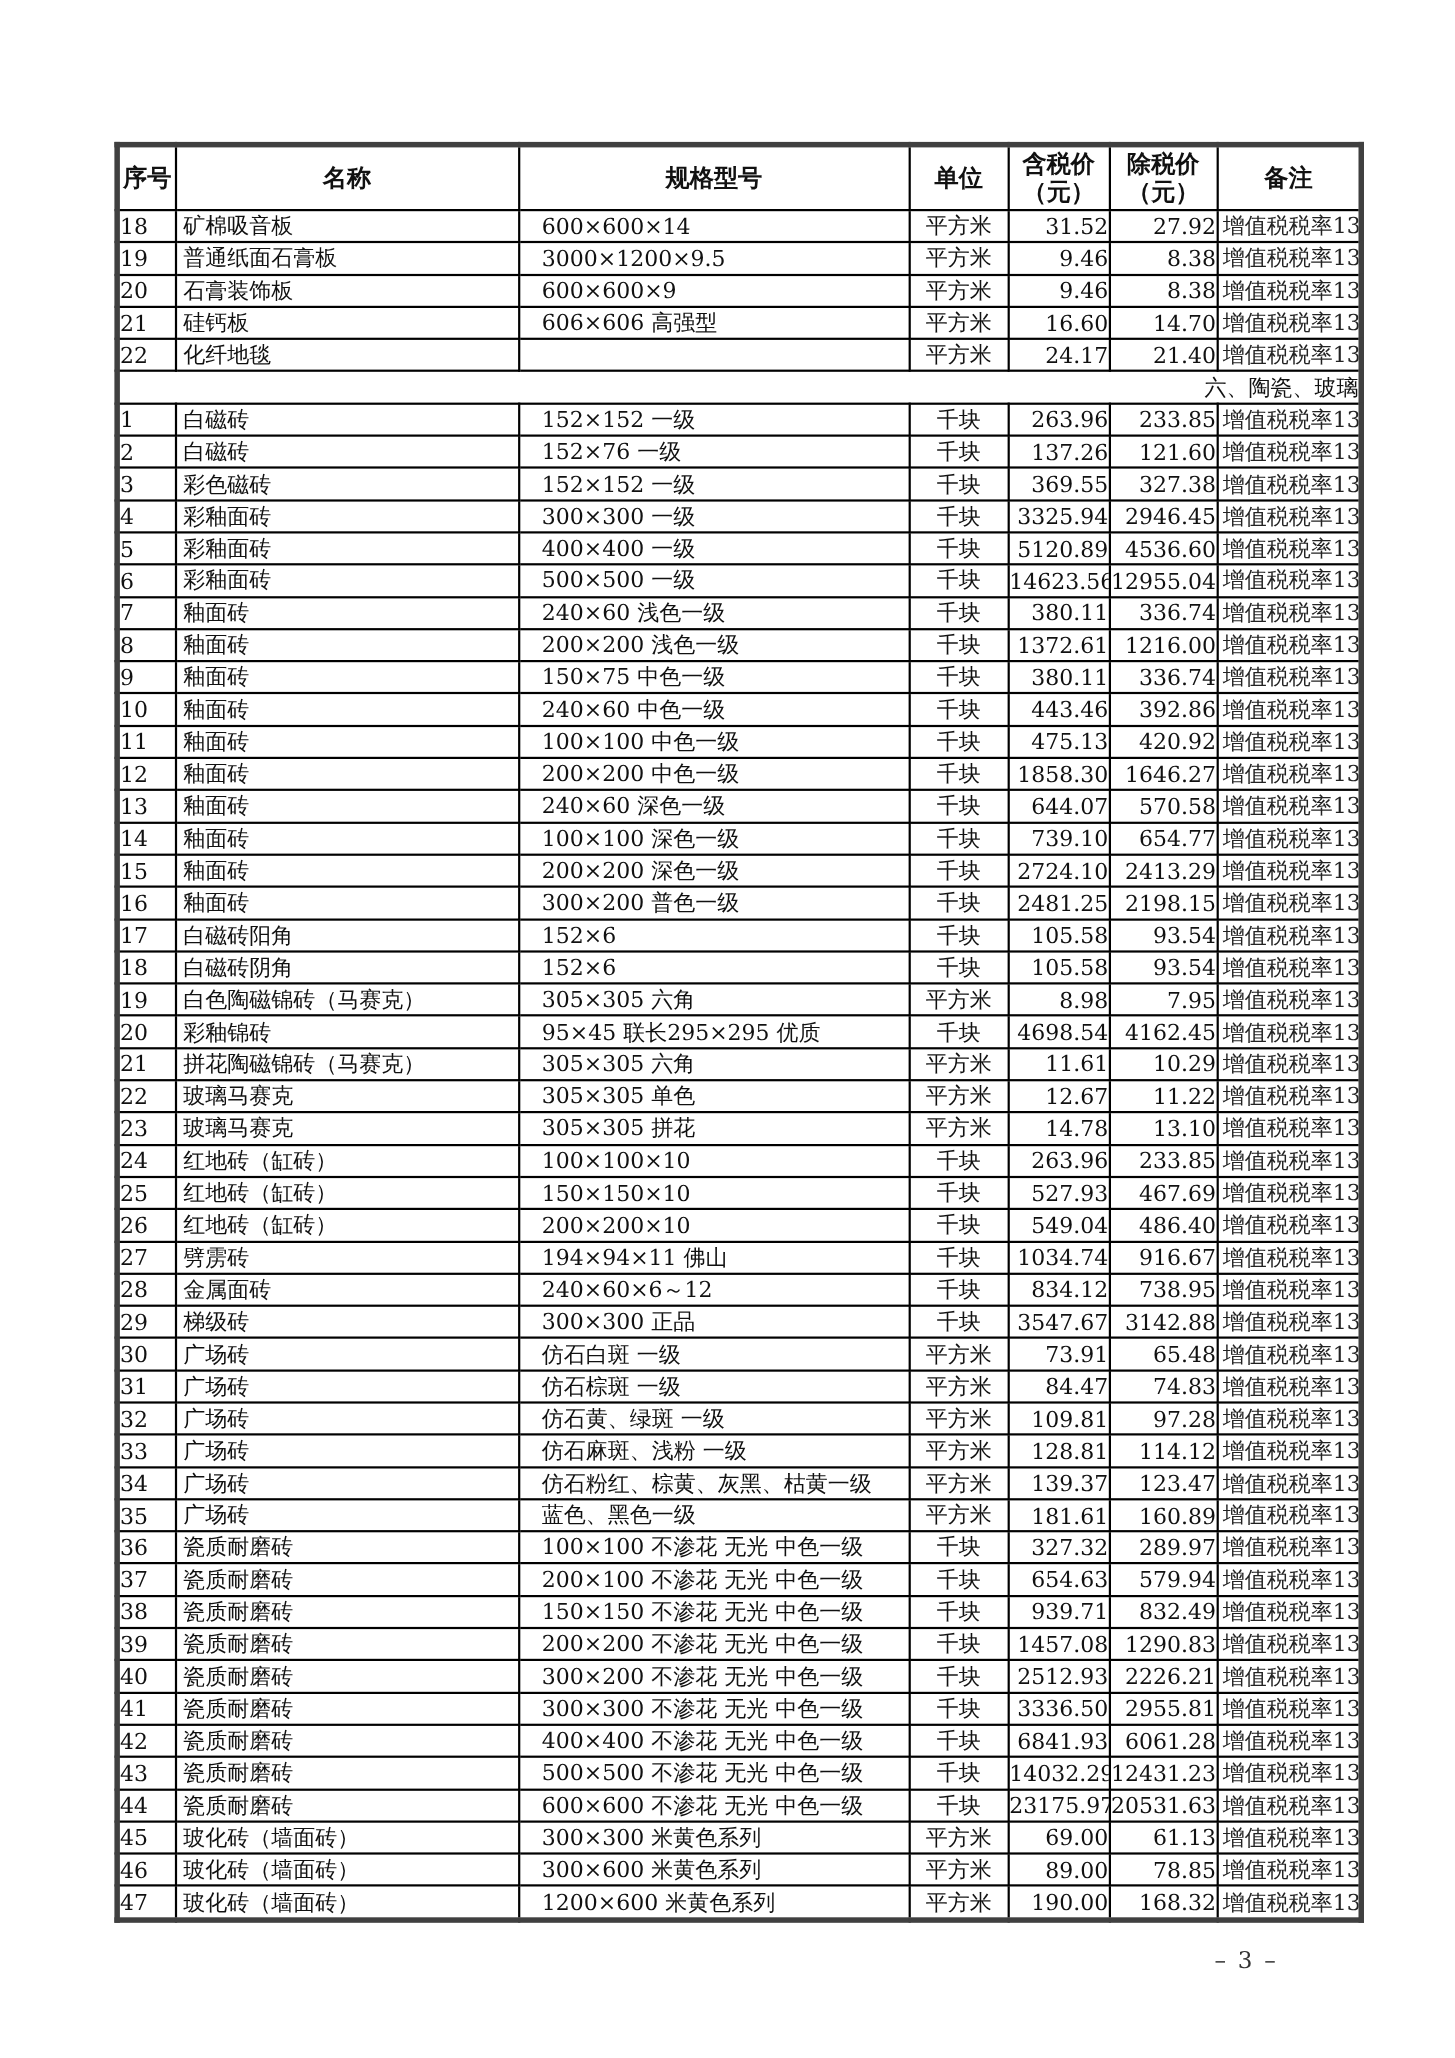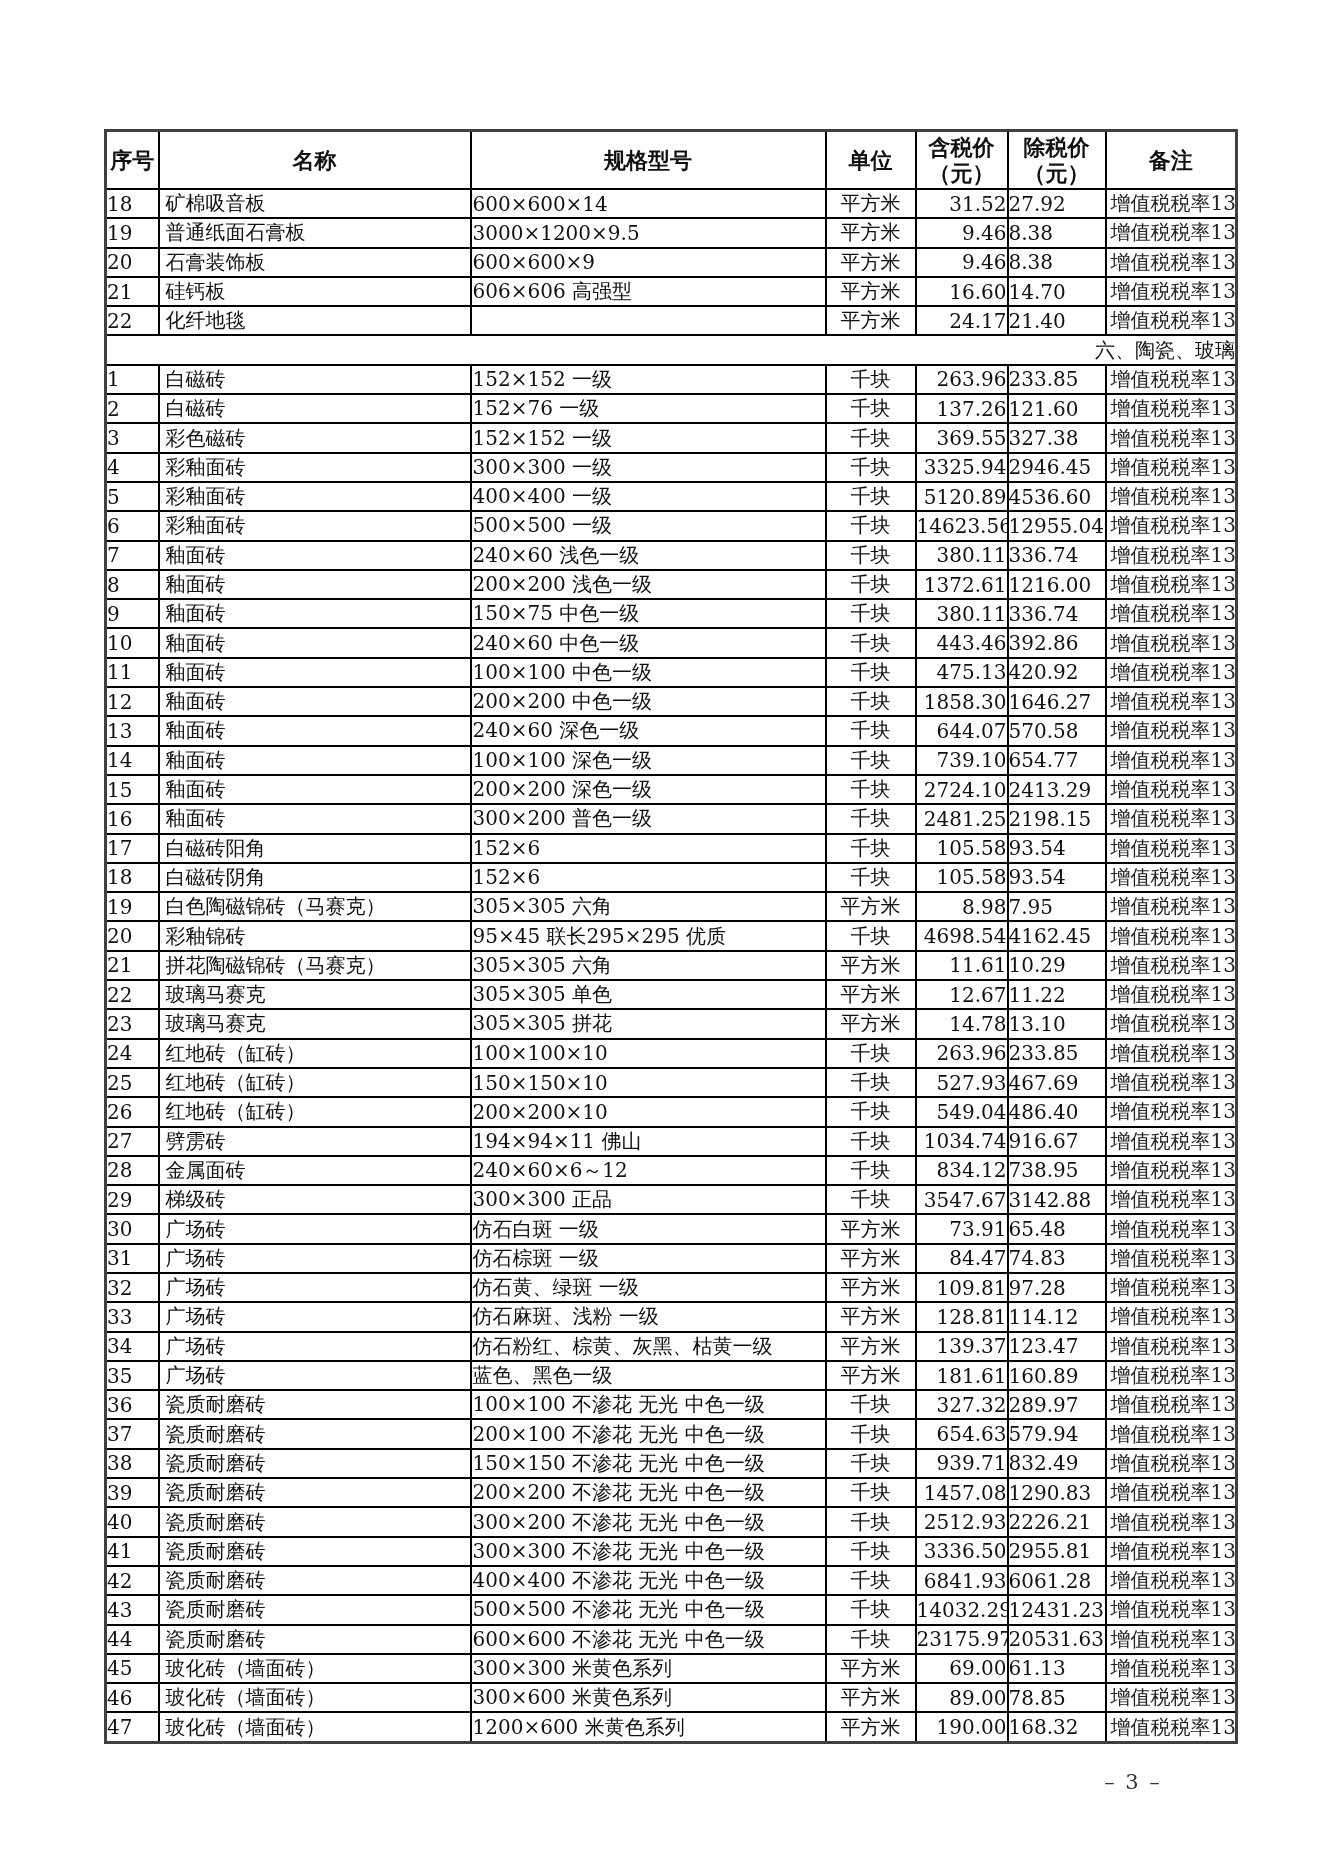--- a/index.html
+++ b/index.html
@@ -6,41 +6,41 @@
   body {
     width:1323px; height:1871px; background:#ffffff; color:#000;
     font-family:"DejaVu Serif","Liberation Serif",serif;
     -webkit-font-smoothing:antialiased;
   }
   .page { position:relative; width:1323px; height:1871px; background:#fff; overflow:hidden; }
 
   table.price-table {
     position:absolute; left:104px; top:129px; width:1131px;
     border-collapse:collapse; table-layout:fixed;
-    border:3px solid #404040;
+    border:5px solid #404040;
   }
   .price-table th, .price-table td {
     border:2px solid #000;
     overflow:hidden; white-space:nowrap;
     padding:0;
     color:#111;
   }
   .price-table thead th {
     height:56px; font-size:22px; font-weight:bold; text-align:center;
     vertical-align:middle; line-height:26px;
   }
   .price-table tbody td { height:27.3px; font-size:20px; vertical-align:middle; }
   .hl { display:block; }
 
   td.c-no   { text-align:left; }
   td.c-name { text-align:left; padding-left:6px; }
-  td.c-spec { text-align:left; padding-left:1px; }
+  td.c-spec { text-align:left; padding-left:20px; }
   td.c-unit { text-align:center;margin-left:48px; }
   td.c-tax  { text-align:right; }
-  td.c-net  { text-align:left; }
+  td.c-net  { text-align:right; }
   td.c-note { text-align:left; padding-left:4px; font-size:14.5px; color:#222; }
   td.c-section { text-align:right; font-size:21px; }
 
   .page-number {
     position:absolute; left:1087px; top:1770px; width:92px;
     text-align:center; font-size:21px; color:#333; letter-spacing:2px;
   }
 </style>
 </head>
 <body>

